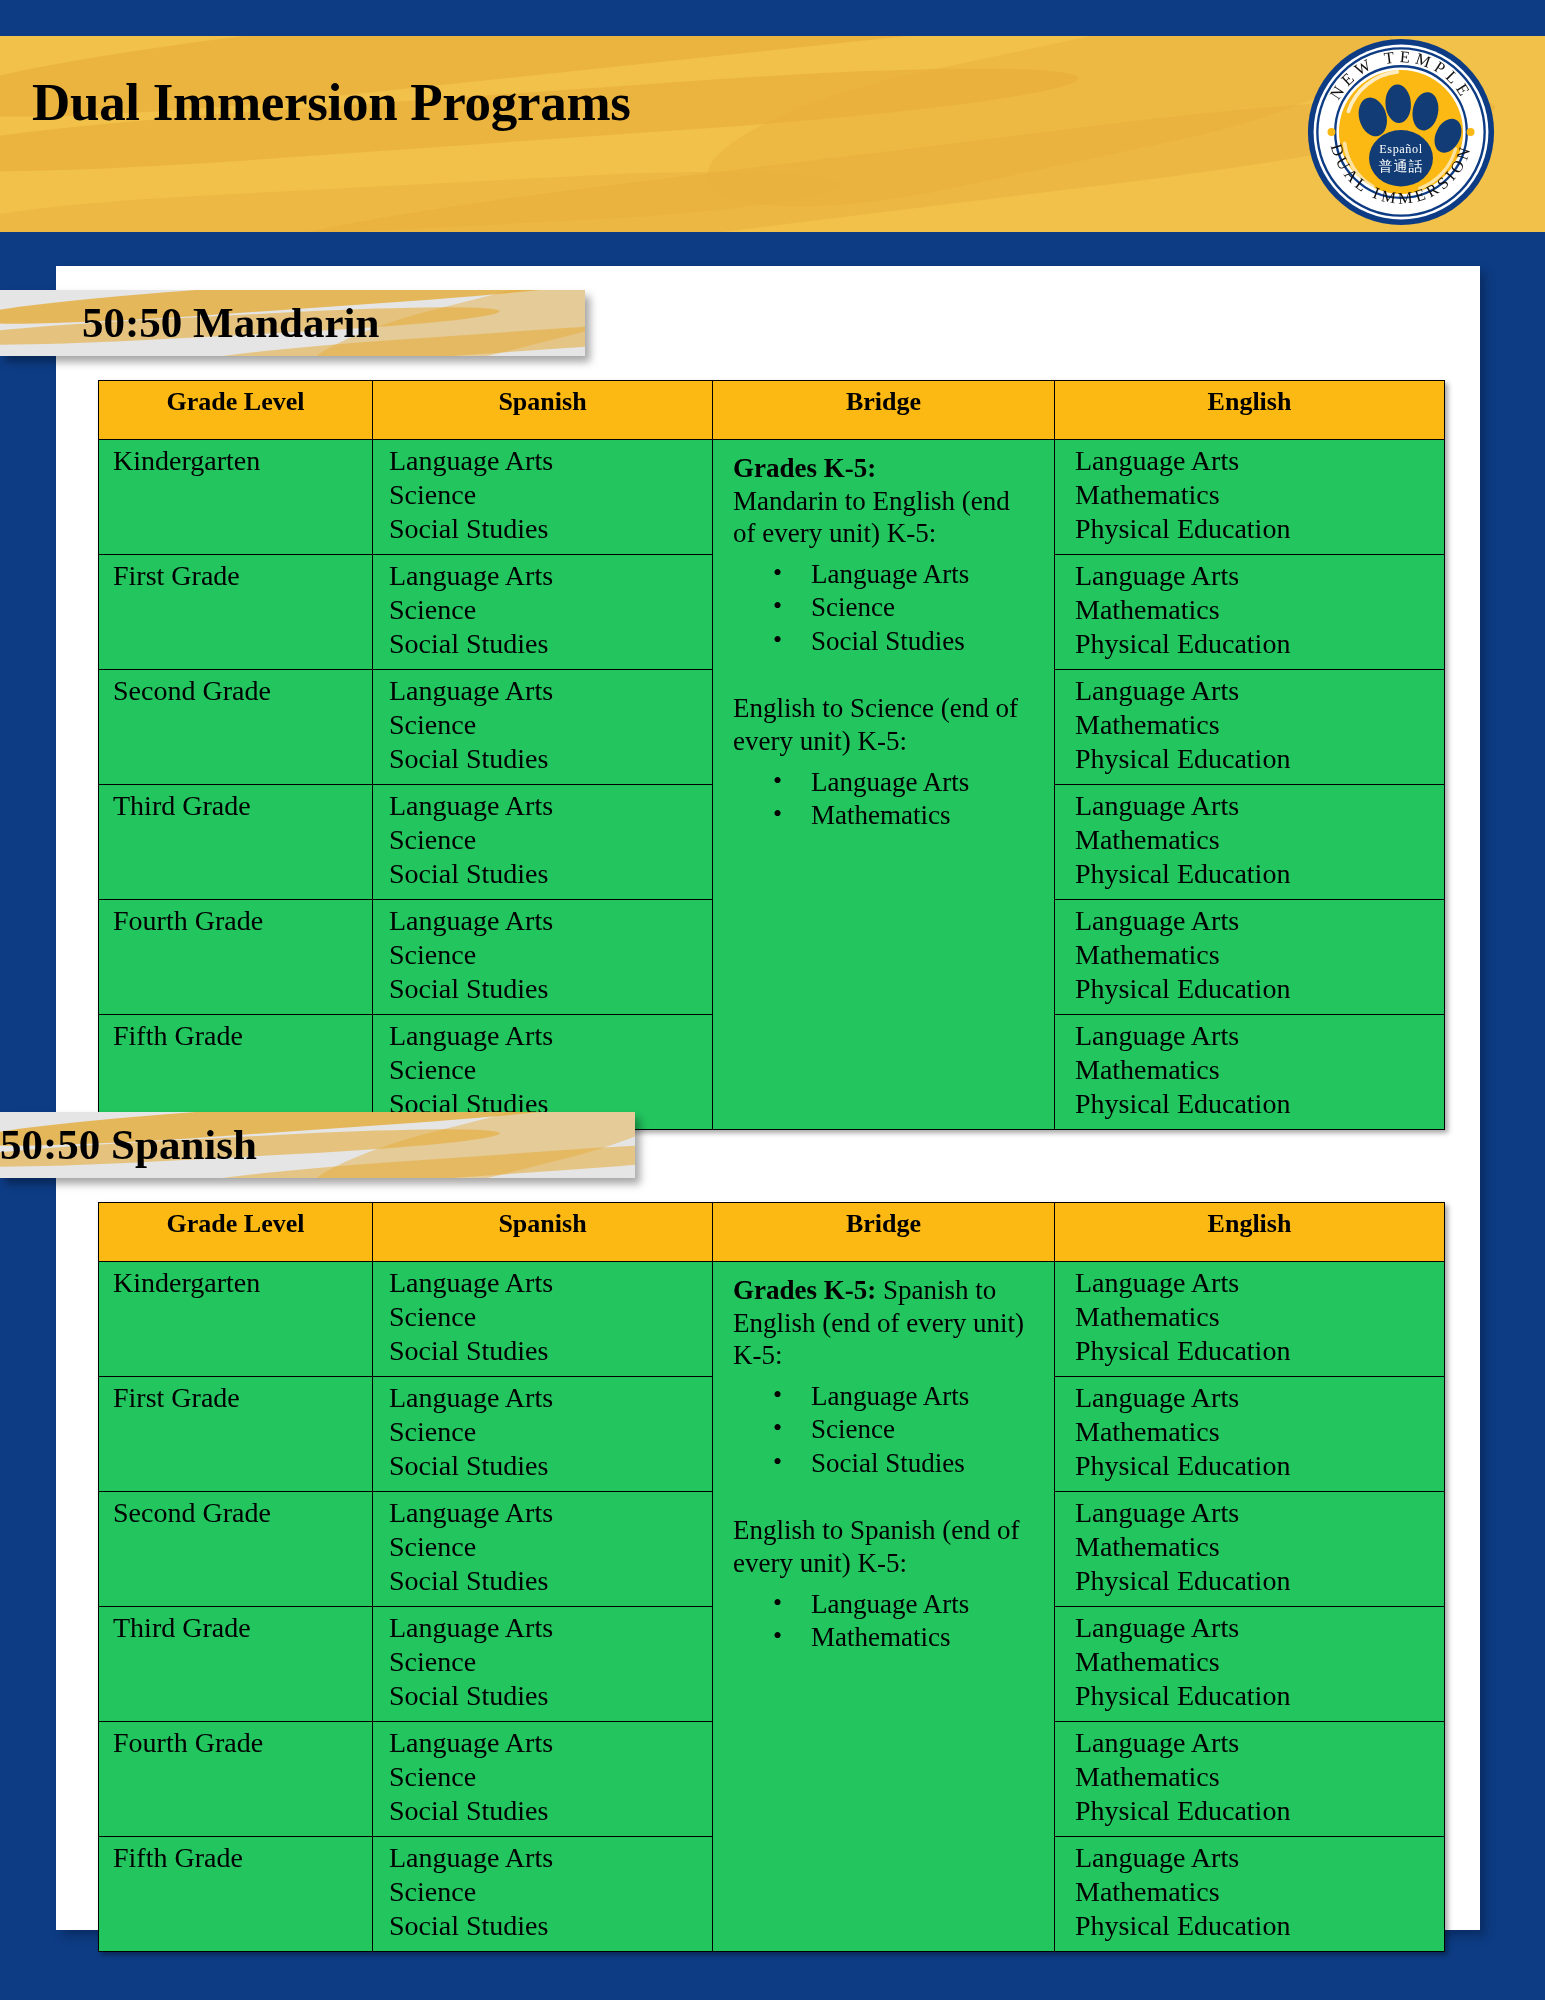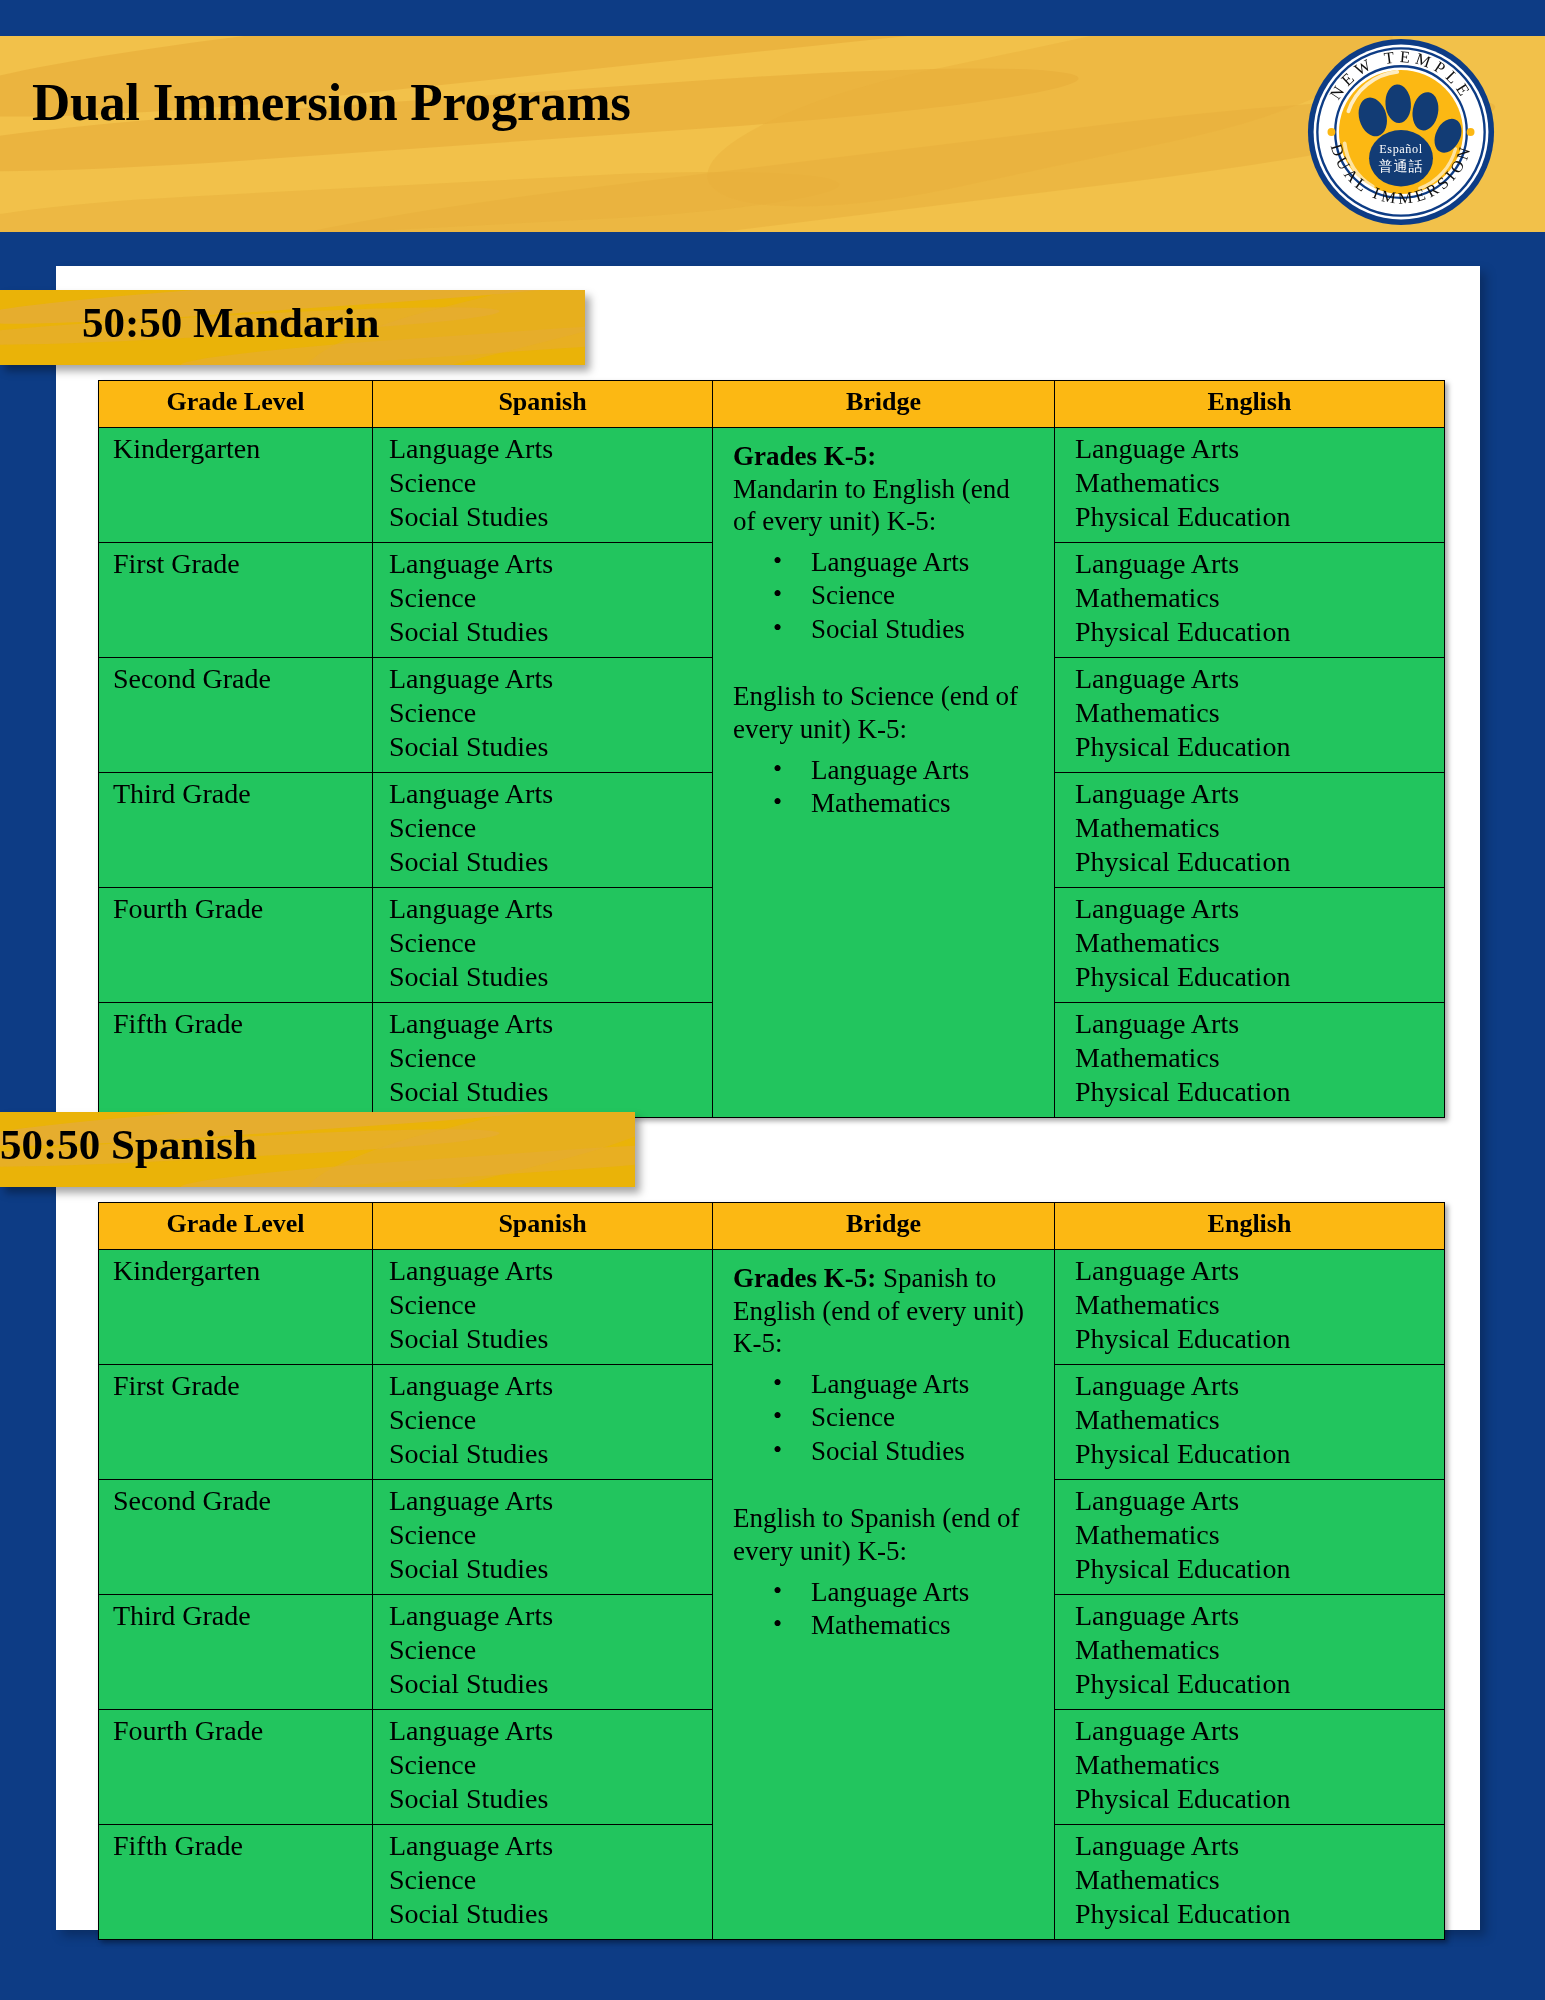--- a/index.html
+++ b/index.html
@@ -53,22 +53,22 @@
 
   
   #content-panel{
     position:absolute;left:56px;top:266px;width:1424px;height:1664px;
     background:#ffffff;
     box-shadow:6px 6px 10px rgba(0,0,0,.25);
   }
 
   
   .section-ribbon{
-    position:absolute;left:0;height:75px;
-    background:#eab308;overflow:hidden;z-index:6;
+    position:absolute;left:0;height:66px;
+    background:#e5e5e5;overflow:hidden;z-index:6;
     box-shadow:5px 6px 8px rgba(0,0,0,.35);
   }
   .section-ribbon .rsw{position:absolute;background:#e5ab38;opacity:.8;}
   .section-ribbon .r1{left:-40px;top:-8px;width:700px;height:26px;
     transform:rotate(-4deg);border-radius:50%/18px;}
   .section-ribbon .r2{left:-60px;top:26px;width:560px;height:20px;
     transform:rotate(-3deg);border-radius:50%/14px;opacity:.6;}
   .section-ribbon .r3{left:180px;top:44px;width:600px;height:20px;
     transform:rotate(-4deg);border-radius:50%/14px;opacity:.55;}
   .section-ribbon .r4{left:300px;top:4px;width:400px;height:58px;
@@ -88,21 +88,21 @@
     table-layout:fixed;width:1346px;
     box-shadow:3px 3px 5px rgba(0,0,0,.35);
   }
   #table-mandarin{left:98px;top:380px;}
   #table-spanish{left:98px;top:1202px;}
 
   .prog-table th{
     background:#fcb813;
     border:1.5px solid #000;
     font-size:26px;font-weight:bold;color:#000;
-    text-align:center;padding:4px 0 8px 0;
+    text-align:center;padding:4px 0 20px 0;
     height:34px;
   }
   .prog-table td{
     border:1.5px solid #000;
     vertical-align:top;
     padding:4px 0 8px 10px;
     font-size:28px;line-height:1.215;color:#000;
     background:#22c55e;
   }
   .col-grade{width:274px;}

